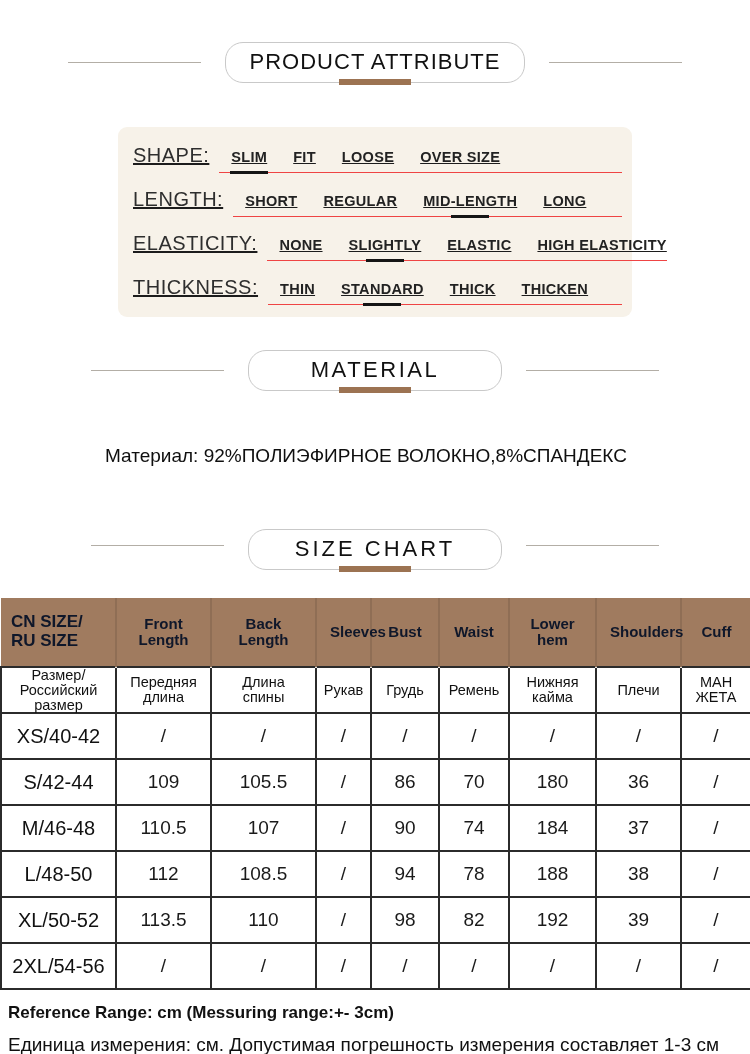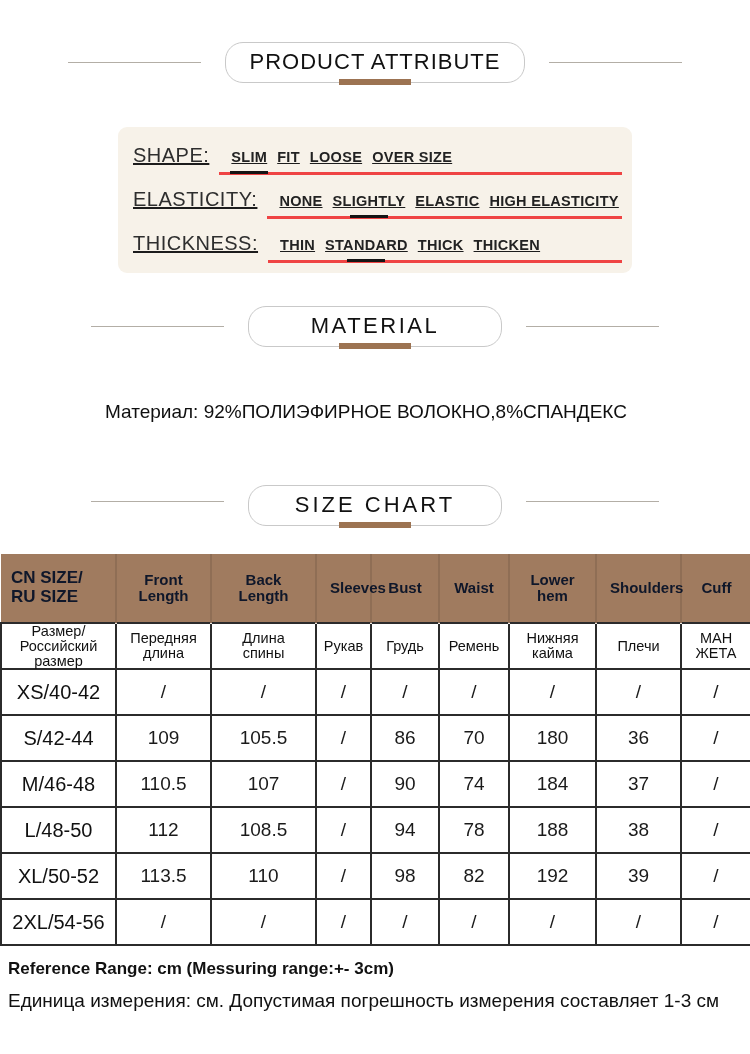--- a/index.html
+++ b/index.html
@@ -20,22 +20,22 @@
   .sec-pa{margin-top:42px;}
   .sec-mat{margin-top:33px;}
   .sec-sc{margin-top:50px;}
 
   
   .attr-box{width:514px;margin:44px auto 0;background:#f7f2e9;border-radius:9px;
             padding:8px 0 6px;box-sizing:border-box;text-decoration:underline;}
   .attr-row{display:flex;align-items:baseline;height:44px;box-sizing:border-box;
             padding:9px 10px 0 15px;}
   .attr-label{font-size:20px;color:#2e2e2e;letter-spacing:0.5px;white-space:nowrap;}
-  .attr-options{flex:1;margin-left:10px;display:flex;align-items:flex-start;gap:10px;
-            padding:0 0 7px 12px;border-bottom:3px solid #ef4444;}
+  .attr-options{flex:1;margin-left:10px;display:flex;align-items:flex-start;gap:26px;
+            padding:0 0 7px 12px;border-bottom:1px solid #ef4444;}
   .option{font-size:14.5px;font-weight:600;color:#222;position:relative;
             letter-spacing:0.3px;white-space:nowrap;}
   .option.selected::after{content:"";position:absolute;left:50%;transform:translateX(-50%);
             bottom:-9px;width:38px;height:3.5px;background:#151515;}
 
   
   .material-text{margin-top:50px;padding-left:105px;font-size:19px;line-height:29px;color:#0f0f0f;}
 
   
   table.size-table{border-collapse:collapse;table-layout:fixed;width:750px;margin-top:28px;}
@@ -70,20 +70,29 @@
   </div>
 
   <div class="attr-box">
     <div class="attr-row">
       <span class="attr-label">SHAPE:</span>
       <div class="attr-options">
         <span class="option selected">SLIM</span>
         <span class="option">FIT</span>
         <span class="option">LOOSE</span>
         <span class="option">OVER SIZE</span>
+      </div>
+    </div>
+    <div class="attr-row">
+      <span class="attr-label">LENGTH:</span>
+      <div class="attr-options">
+        <span class="option">SHORT</span>
+        <span class="option">REGULAR</span>
+        <span class="option selected">MID-LENGTH</span>
+        <span class="option">LONG</span>
       </div>
     </div>
     <div class="attr-row">
       <span class="attr-label">ELASTICITY:</span>
       <div class="attr-options">
         <span class="option">NONE</span>
         <span class="option selected">SLIGHTLY</span>
         <span class="option">ELASTIC</span>
         <span class="option">HIGH ELASTICITY</span>
       </div>

